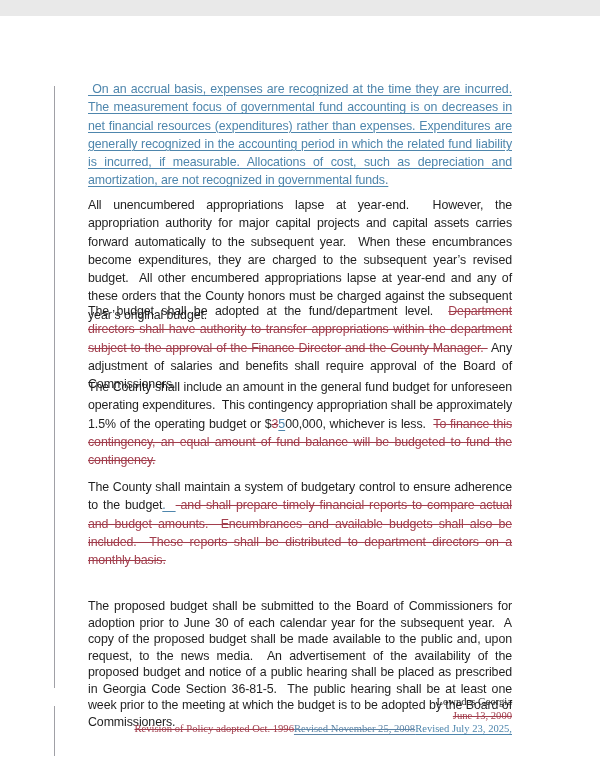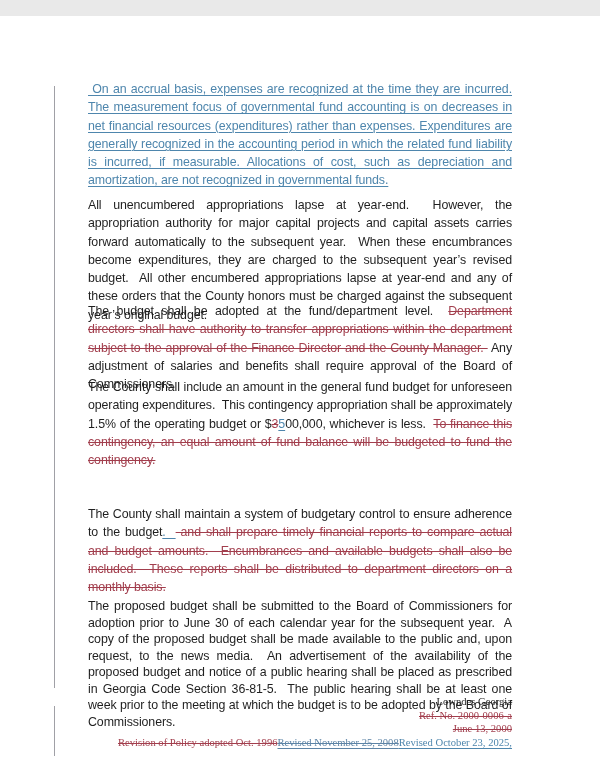--- a/index.html
+++ b/index.html
@@ -28,21 +28,21 @@
     margin: 0;
     font-size: 12.4px;
     line-height: 18.3px;
     letter-spacing: -0.1px;
     text-align: justify;
   }
   .p1 { top: 64px; }
   .p2 { top: 180px; }
   .p3 { top: 286px; }
   .p4 { top: 362px; }
-  .p5 { top: 489px; }
+  .p5 { top: 462px; }
   .p6 { top: 582px; line-height: 16.5px; }
   .seg-normal { color: var(--text, #1f1f1f); }
   .seg-insertion {
     color: var(--insertion, #4e86ad);
     text-decoration-line: underline;
     text-decoration-thickness: 1px;
     text-underline-offset: 2px;
   }
   .seg-deletion {
     color: var(--deletion, #a23e4d);
@@ -77,17 +77,16 @@
   <div class="doc-body">
       <p class="para p1"><span class="seg seg-insertion">&nbsp;On an accrual basis, expenses are recognized at the time they are incurred. The measurement focus of governmental fund accounting is on decreases in net financial resources (expenditures) rather than expenses. Expenditures are generally recognized in the accounting period in which the related fund liability is incurred, if measurable. Allocations of cost, such as depreciation and amortization, are not recognized in governmental funds.</span></p>
       <p class="para p2"><span class="seg seg-normal">All unencumbered appropriations lapse at year-end.&nbsp; However, the appropriation authority for major capital projects and capital assets carries forward automatically to the subsequent year.&nbsp; When these encumbrances become expenditures, they are charged to the subsequent year’s revised budget.&nbsp; All other encumbered appropriations lapse at year-end and any of these orders that the County honors must be charged against the subsequent year’s original budget.</span></p>
       <p class="para p3"><span class="seg seg-normal">The budget shall be adopted at the fund/department level.&nbsp; </span><span class="seg seg-deletion">Department directors shall have authority to transfer appropriations within the department subject to the approval of the Finance Director and the County Manager.&nbsp;</span><span class="seg seg-normal"> Any adjustment of salaries and benefits shall require approval of the Board of Commissioners.</span></p>
       <p class="para p4"><span class="seg seg-normal">The County shall include an amount in the general fund budget for unforeseen operating expenditures.&nbsp; This contingency appropriation shall be approximately 1.5% of the operating budget or $</span><span class="seg seg-deletion">3</span><span class="seg seg-insertion">5</span><span class="seg seg-normal">00,000, whichever is less.&nbsp; </span><span class="seg seg-deletion">To finance this contingency, an equal amount of fund balance will be budgeted to fund the contingency.</span></p>
       <p class="para p5"><span class="seg seg-normal">The County shall maintain a system of budgetary control to ensure adherence to the budget</span><span class="seg seg-insertion">.&nbsp;&nbsp;</span><span class="seg seg-deletion">&nbsp;and shall prepare timely financial reports to compare actual and budget amounts.&nbsp; Encumbrances and available budgets shall also be included.&nbsp; These reports shall be distributed to department directors on a monthly basis.</span></p>
       <p class="para p6"><span class="seg seg-normal">The proposed budget shall be submitted to the Board of Commissioners for adoption prior to June 30 of each calendar year for the subsequent year.&nbsp; A copy of the proposed budget shall be made available to the public and, upon request, to the news media.&nbsp; An advertisement of the availability of the proposed budget and notice of a public hearing shall be placed as prescribed in Georgia Code Section 36-81-5.&nbsp; The public hearing shall be at least one week prior to the meeting at which the budget is to be adopted by the Board of Commissioners.</span></p>
     </div>
   <div class="page-footer">
       <div class="footer-line"><span class="seg seg-normal">Lowndes Georgia</span></div>
-      <div class="footer-line"><span class="seg seg-deletion">Ref. No. 2000-0006-a</span></div>
       <div class="footer-line"><span class="seg seg-deletion">June 13, 2000</span></div>
-      <div class="footer-line"><span class="seg seg-deletion">Revision of Policy adopted Oct. 1996</span><span class="seg seg-insertion_deleted">Revised November 25, 2008</span><span class="seg seg-insertion">Revised October 23, 2025,</span></div>
+      <div class="footer-line"><span class="seg seg-deletion">Revision of Policy adopted Oct. 1996</span><span class="seg seg-insertion_deleted">Revised November 25, 2008</span><span class="seg seg-insertion">Revised July 23, 2025,</span></div>
     </div>
 </div>
 
 </body></html>

